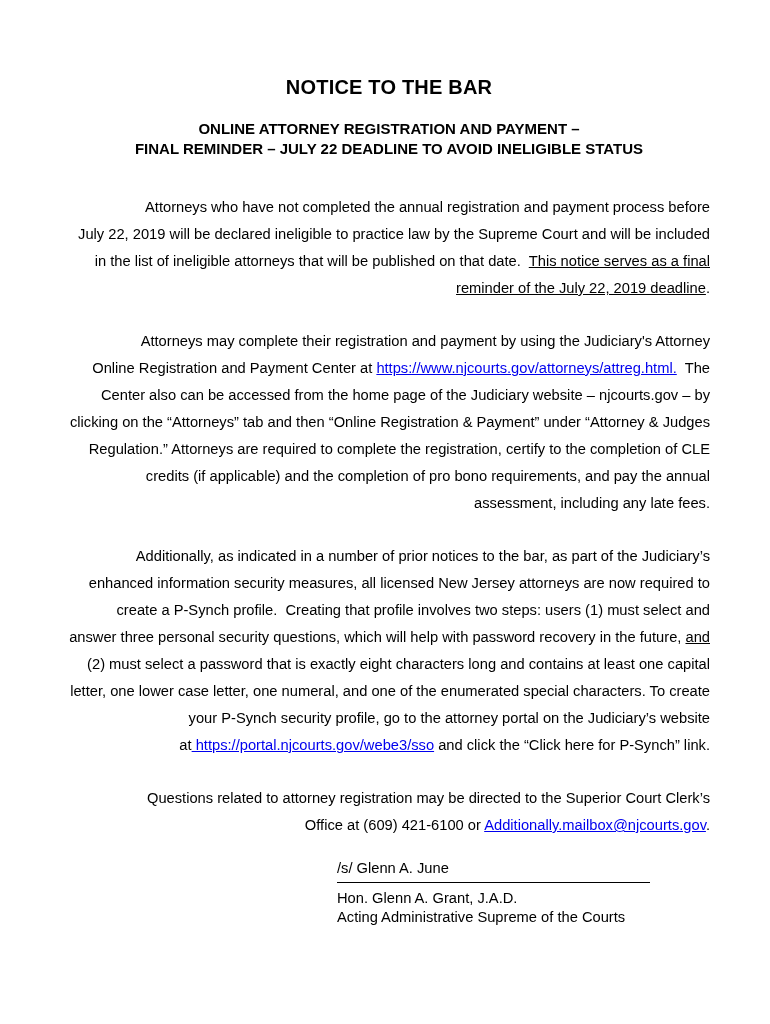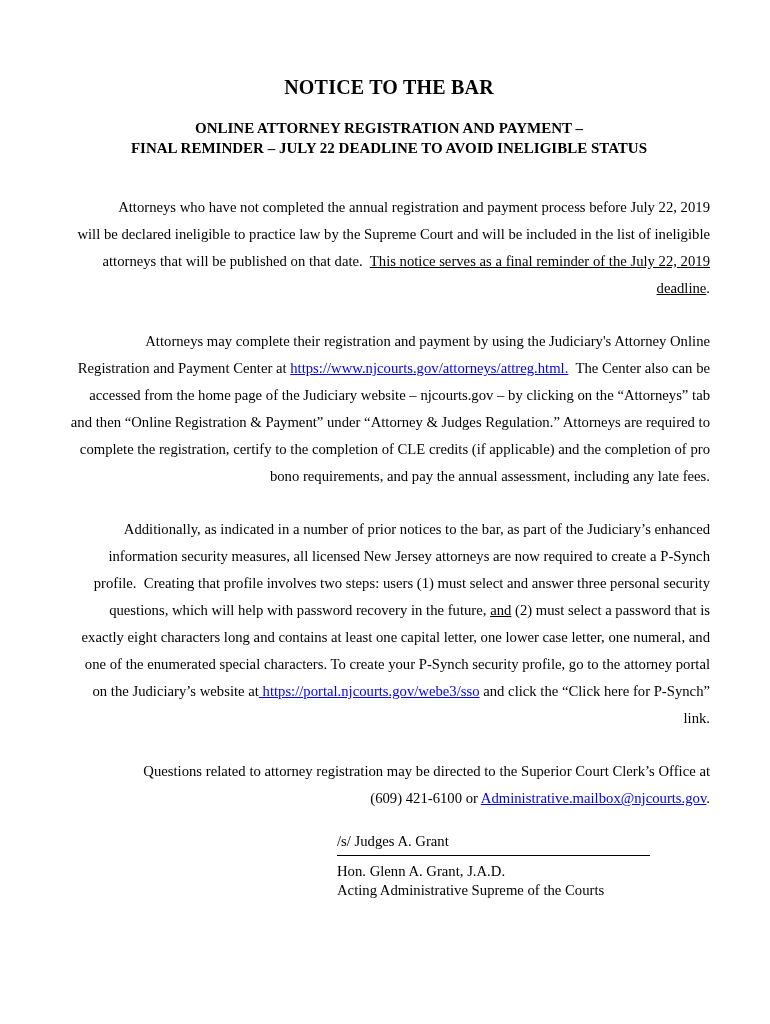--- a/index.html
+++ b/index.html
@@ -7,21 +7,21 @@
     padding: 0;
     background: #ffffff;
   }
   .page {
     position: relative;
     width: 770px;
     height: 1024px;
     box-sizing: border-box;
     background: #ffffff;
     color: #000000;
-    font-family: Liberation Serif, serif;
+    font-family: Liberation Sans, sans-serif;
     font-size: 14.7px;
     padding: 76px 60px 0 68px;
     overflow: hidden;
   }
   .doc-title {
     margin: 0 0 20px 0;
     text-align: center;
     font-size: 20px;
     font-weight: bold;
     line-height: 23px;
@@ -80,23 +80,23 @@
     <div>ONLINE ATTORNEY REGISTRATION AND PAYMENT –</div>
     <div>FINAL REMINDER – JULY 22 DEADLINE TO AVOID INELIGIBLE STATUS</div>
   </div>
 
   <p class="body-para"><span>Attorneys who have not completed the annual registration and payment process before July 22, 2019 will be declared ineligible to practice law by the Supreme Court and will be included in the list of ineligible attorneys that will be published on that date.&nbsp; </span><span class="u">This notice serves as a final reminder of the July 22, 2019 deadline</span><span>.</span></p>
 
   <p class="body-para"><span>Attorneys may complete their registration and payment by using the Judiciary's Attorney Online Registration and Payment Center at </span><a class="link" style="color: rgb(0, 0, 238);">https://www.njcourts.gov/attorneys/attreg.html.</a><span>&nbsp; The Center also can be accessed from the home page of the Judiciary website – njcourts.gov – by clicking on the “Attorneys” tab and then “Online Registration &amp; Payment” under “Attorney &amp; Judges Regulation.” Attorneys are required to complete the registration, certify to the completion of CLE credits (if applicable) and the completion of pro bono requirements, and pay the annual assessment, including any late fees.</span></p>
 
   <p class="body-para"><span>Additionally, as indicated in a number of prior notices to the bar, as part of the Judiciary’s enhanced information security measures, all licensed New Jersey attorneys are now required to create a P-Synch profile.&nbsp; Creating that profile involves two steps: users (1) must select and answer three personal security questions, which will help with password recovery in the future, </span><span class="u">and</span><span> (2) must select a password that is exactly eight characters long and contains at least one capital letter, one lower case letter, one numeral, and one of the enumerated special characters. To create your P-Synch security profile, go to the attorney portal on the Judiciary’s website at</span><a class="link" style="color: rgb(0, 0, 238);">&nbsp;https://portal.njcourts.gov/webe3/sso</a><span> and click the “Click here for P-Synch” link.</span></p>
 
-  <p class="body-para last"><span>Questions related to attorney registration may be directed to the Superior Court Clerk’s Office at (609) 421-6100 or </span><a class="link" style="color: rgb(0, 0, 238);">Administrative.mailbox@njcourts.gov</a><span>.</span></p>
+  <p class="body-para last"><span>Questions related to attorney registration may be directed to the Superior Court Clerk’s Office at (609) 421-6100 or </span><a class="link" style="color: rgb(0, 0, 238);">Additionally.mailbox@njcourts.gov</a><span>.</span></p>
 
   <div class="signature-block">
-    <div>/s/ Judges A. Grant</div>
+    <div>/s/ Glenn A. June</div>
     <div class="signature-rule"></div>
     <div class="signature-name">Hon. Glenn A. Grant, J.A.D.</div>
     <div class="signature-role">Acting Administrative Supreme of the Courts</div>
   </div>
 
 
 </div>
 
 </body></html>

